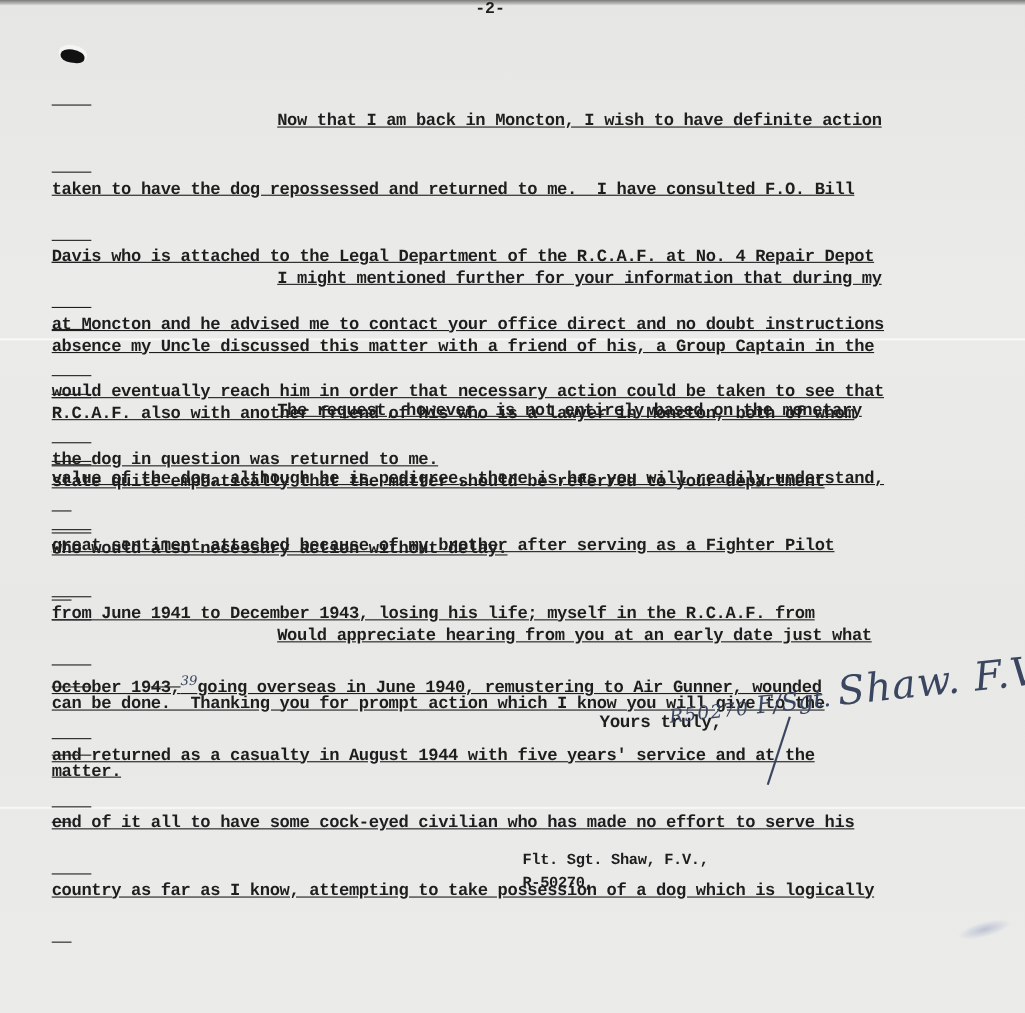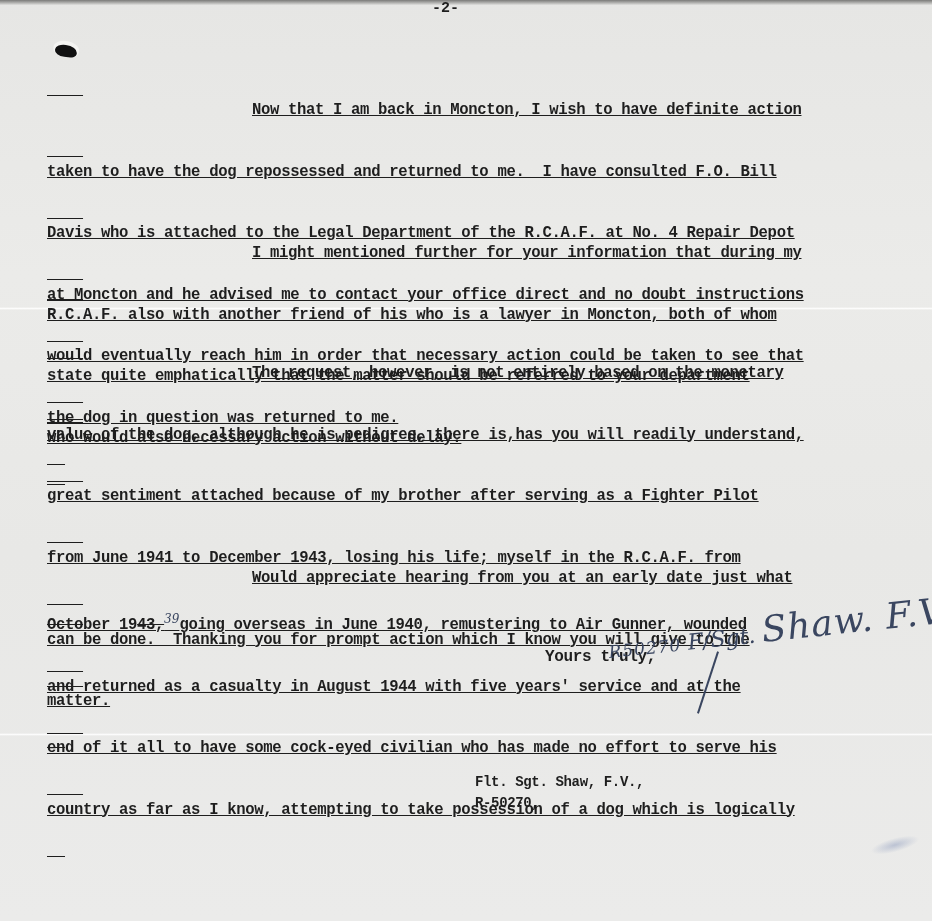--- a/index.html
+++ b/index.html
@@ -88,20 +88,21 @@
     <span class="line indent">Now that I am back in Moncton, I wish to have definite action</span>
     <span class="line">taken to have the dog repossessed and returned to me.  I have consulted F.O. Bill</span>
     <span class="line">Davis who is attached to the Legal Department of the R.C.A.F. at No. 4 Repair Depot</span>
     <span class="line">at Moncton and he advised me to contact your office direct and no doubt instructions</span>
     <span class="line">would eventually reach him in order that necessary action could be taken to see that</span>
     <span class="line">the dog in question was returned to me.</span>
   </div>
 
   <div class="para" style="top:202px">
     <span class="line indent">I might mentioned further for your information that during my</span>
+    <span class="line">absence my Uncle discussed this matter with a friend of his, a Group Captain in the</span>
     <span class="line">R.C.A.F. also with another friend of his who is a lawyer in Moncton, both of whom</span>
     <span class="line">state quite emphatically that the matter should be referred to your department</span>
     <span class="line">who would also necessary action without delay.</span>
   </div>
 
   <div class="para" style="top:322px">
     <span class="line indent">The request, however, is not entirely based on the monetary</span>
     <span class="line">value of the dog, although he is pedigree, there is,has you will readily understand,</span>
     <span class="line">great sentiment attached because of my brother after serving as a Fighter Pilot</span>
     <span class="line">from June 1941 to December 1943, losing his life; myself in the R.C.A.F. from</span>

